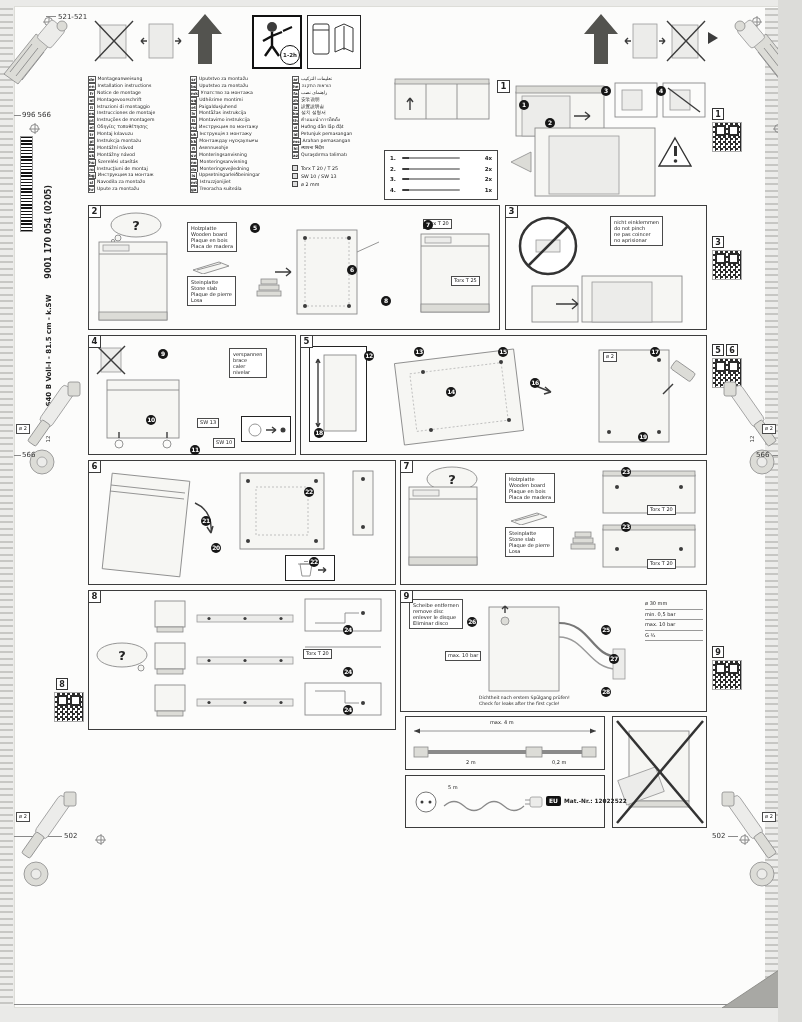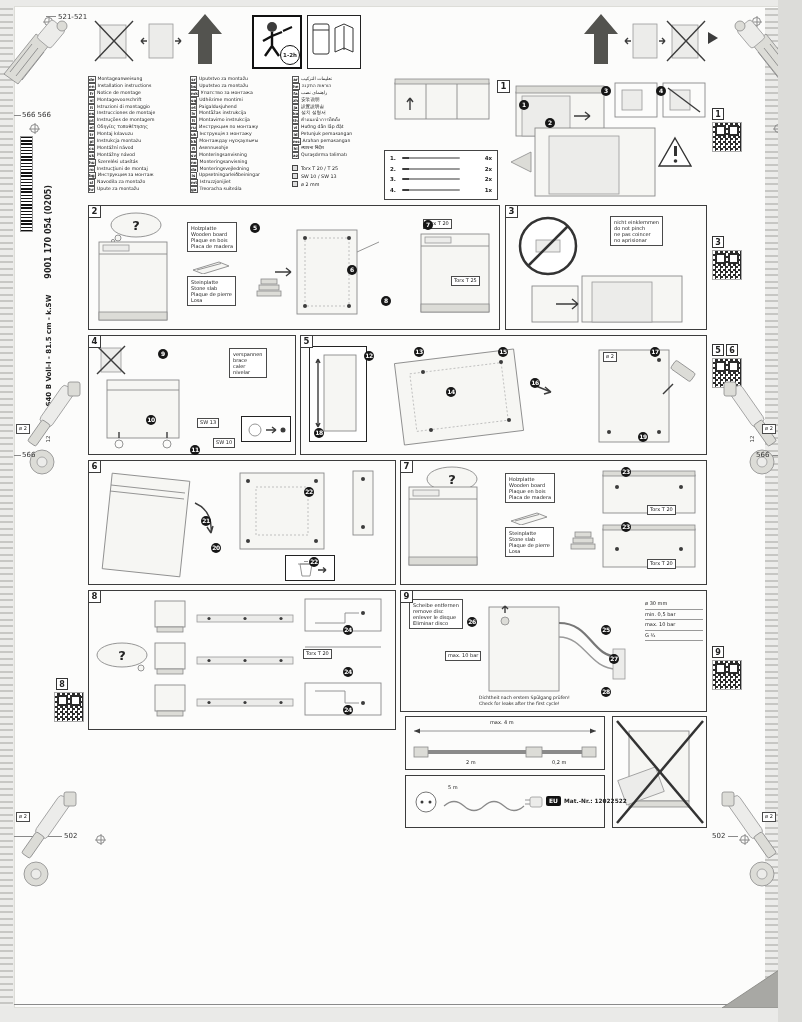--- a/index.html
+++ b/index.html
@@ -72,21 +72,21 @@
   <div class="mline" style="left:14px;top:1004px;width:774px"></div>
 
   <div class="regmark" style="left:44px;top:17px"></div>
   <div class="regmark" style="left:752px;top:17px"></div>
   <div class="regmark" style="left:30px;top:124px"></div>
   <div class="regmark" style="left:774px;top:124px"></div>
   <div class="regmark" style="left:96px;top:835px"></div>
   <div class="regmark" style="left:740px;top:835px"></div>
   <span class="marktext" style="left:58px;top:13px">521-521</span>
   <div class="mline" style="left:46px;top:16px;width:10px"></div>
-  <span class="marktext" style="left:22px;top:111px">566 566</span>
+  <span class="marktext" style="left:22px;top:111px">996 566</span>
   <div class="mline" style="left:14px;top:115px;width:7px"></div>
   <span class="marktext" style="left:22px;top:451px">566</span>
   <div class="mline" style="left:14px;top:455px;width:7px"></div>
   <span class="marktext" style="left:756px;top:451px">566</span>
   <div class="mline" style="left:772px;top:455px;width:14px"></div>
   <span class="marktext" style="left:64px;top:832px">502</span>
   <div class="mline" style="left:14px;top:836px;width:48px"></div>
   <span class="marktext" style="left:712px;top:832px">502</span>
   <div class="mline" style="left:728px;top:836px;width:10px"></div>
 

